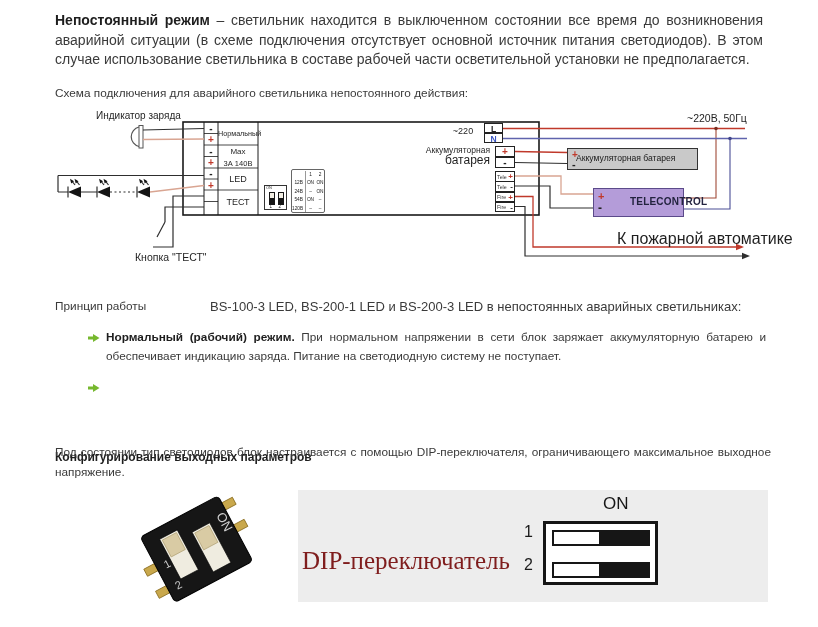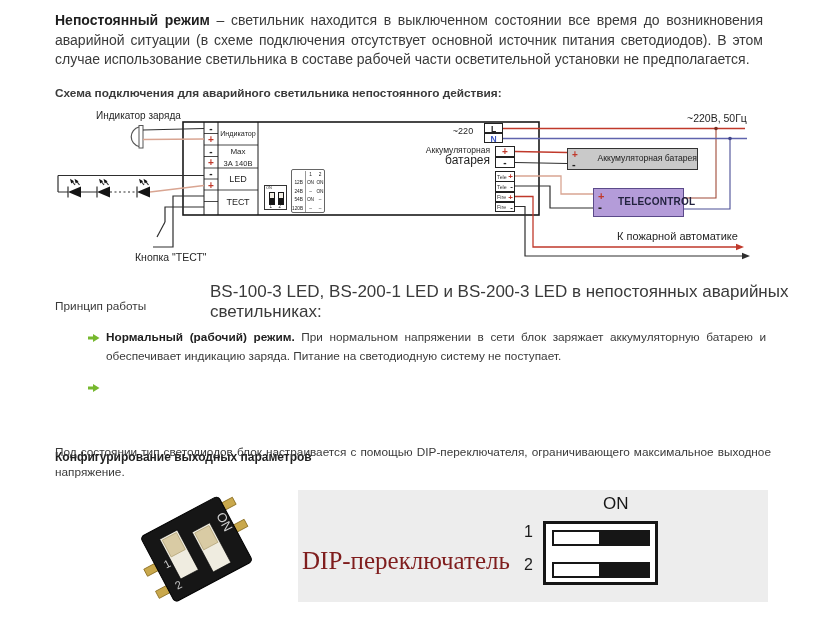--- a/index.html
+++ b/index.html
@@ -27,23 +27,23 @@
   .lsign{left:204px;width:14px;text-align:center;font-size:10px;font-weight:bold;line-height:11px;}
   .minus{color:#222;}.plus{color:var(--red);}
   .slab{left:218px;width:40px;text-align:center;}
   .lnbox{left:484px;width:19px;height:10px;border:1px solid #222;background:#fff;font-size:8.5px;font-weight:bold;text-align:center;line-height:10px;box-sizing:border-box;}
   .term{left:495px;width:20px;border:1px solid #222;background:#fff;display:flex;align-items:center;box-sizing:border-box;}
   .term .lab{font-size:5.3px;color:#333;flex:1;padding-left:1px;}
   .term .sg{font-size:8px;font-weight:bold;padding-right:1px;}
   .term.center{justify-content:center;}
   .term.center .sg{font-size:10px;padding:0;}
   .battbox{left:567px;top:43px;width:131px;height:22px;background:var(--grayfill);border:1.5px solid #333;box-sizing:border-box;}
-  .battbox .blabel{display:block;text-align:right;font-size:8.6px;line-height:19px;padding-left:20px;color:#1b1b1b;white-space:nowrap;}
+  .battbox .blabel{display:block;text-align:left;font-size:8.6px;line-height:19px;padding-left:8px;color:#1b1b1b;white-space:nowrap;}
   .telebox{left:593px;top:83px;width:91px;height:29px;background:var(--purple);border:1.4px solid var(--purpleb);box-sizing:border-box;}
-  .telebox .blabel{display:block;text-align:center;font-size:10px;font-weight:600;letter-spacing:.2px;line-height:26px;padding-left:24px;color:#23233f;white-space:nowrap;}
+  .telebox .blabel{display:block;text-align:center;font-size:10px;font-weight:600;letter-spacing:.2px;line-height:26px;padding-left:14px;color:#23233f;white-space:nowrap;margin-left:22px;}
   .pm-p{position:absolute;left:4px;top:0;font-size:10px;font-weight:bold;color:var(--red);}
   .pm-m{position:absolute;left:4px;top:9px;font-size:11px;font-weight:bold;color:#222;}
   .minidip{left:264px;top:80px;width:23px;height:25px;border:1px solid #333;background:#fff;box-sizing:border-box;}
   .minidip .mon{position:absolute;left:1px;top:0;font-size:4px;color:#333;line-height:4px;}
   .minidip .slot{position:absolute;width:6.5px;height:13px;background:#161616;top:5.5px;}
   .minidip .knob{position:absolute;width:4.5px;height:5px;background:#f3efe4;top:6.5px;}
   .minidip .dg{position:absolute;top:18px;font-size:4.5px;color:#222;line-height:5px;}
   .vtable{left:291px;top:64px;width:34px;height:44px;border:1px solid #666;border-radius:2px;background:#fff;box-sizing:border-box;}
   .vtable .vline{position:absolute;left:12.5px;top:1px;height:41px;width:0;border-left:1px solid #999;}
   .tc{position:absolute;font-size:4.8px;line-height:6px;color:#222;}
@@ -60,21 +60,21 @@
   .slotbar .kn{position:absolute;left:2px;top:2px;width:45px;height:12px;background:#fff;}
   .garrow{position:absolute;}
 </style>
 </head>
 <body>
 
 <div class="page">
 
   <p class="abs intro" style="left:55px;top:11px;width:708px;margin:0;"><b>Непостоянный режим</b><span> – светильник находится в выключенном состоянии все время до возникновения аварийной ситуации (в схеме подключения отсутствует основной источник питания светодиодов). В этом случае использование светильника в составе рабочей части осветительной установки не предполагается.</span></p>
 
-  <p class="abs cap" style="left:55px;top:86px;margin:0;font-weight:bold;">Схема подключения для аварийного светильника непостоянного действия:</p>
+  <p class="abs cap" style="left:55px;top:86px;margin:0;">Схема подключения для аварийного светильника непостоянного действия:</p>
 
   <div class="abs diagram">
     <svg width="818" height="178" viewBox="0 0 818 178">
 
       <rect x="183" y="17" width="356" height="93" class="ln" stroke-width="1.6"></rect>
       <path d="M204 17 V110 M218 17 V110 M258 17 V110" class="ln" stroke-width="1"></path>
       <path d="M204 28.5 H218 M204 51.5 H218 M204 74 H218 M204 96.5 H218" class="ln" stroke-width="0.8"></path>
       <path d="M204 40 H258 M204 63 H258 M204 85 H258" class="ln" stroke-width="0.8"></path>
 
       <g>
@@ -140,21 +140,21 @@
     <div class="dtxt" style="left:96px;top:5px;font-size:10px;">Индикатор заряда</div>
     <div class="dtxt" style="left:135px;top:146px;font-size:10.5px;">Кнопка "ТЕСТ"</div>
 
     <div class="dtxt lsign minus" style="top:18px;">-</div>
     <div class="dtxt lsign plus" style="top:29px;">+</div>
     <div class="dtxt lsign minus" style="top:41px;">-</div>
     <div class="dtxt lsign plus" style="top:52px;">+</div>
     <div class="dtxt lsign minus" style="top:63px;">-</div>
     <div class="dtxt lsign plus" style="top:75px;">+</div>
 
-    <div class="dtxt slab" style="top:24px;font-size:7.2px;">Индикатор</div>
+    <div class="dtxt slab" style="top:24px;font-size:7.2px;">Нормальный</div>
     <div class="dtxt slab" style="top:42px;font-size:8px;">Max</div>
     <div class="dtxt slab" style="top:53.5px;font-size:7.5px;">3А 140В</div>
     <div class="dtxt slab" style="top:69px;font-size:9px;">LED</div>
     <div class="dtxt slab" style="top:92px;font-size:9px;">ТЕСТ</div>
 
     <div class="abs minidip">
       <span class="mon">ON</span>
       <span class="slot" style="left:3.5px;"></span>
       <span class="knob" style="left:4.5px;"></span>
       <span class="slot" style="left:12.5px;"></span>
@@ -216,25 +216,25 @@
       <span class="pm-m">-</span>
       <span class="blabel">Аккумуляторная батарея</span>
     </div>
     <div class="abs telebox">
       <span class="pm-p" style="top:1px;font-size:11px;">+</span>
       <span class="pm-m" style="top:12px;font-size:12px;">-</span>
       <span class="blabel">TELECONTROL</span>
     </div>
 
     <div class="dtxt" style="left:687px;top:7px;font-size:10.5px;">~220В, 50Гц</div>
-    <div class="dtxt" style="left:617px;top:125px;font-size:11px;">К пожарной автоматике</div>
+    <div class="dtxt" style="left:617px;top:125px;font-size:16px;">К пожарной автоматике</div>
   </div>
 
   <div class="abs" style="left:55px;top:299px;font-size:11.8px;">Принцип работы</div>
-  <div class="abs" style="left:210px;top:282px;font-size:17px;">BS-100-3 LED, BS-200-1 LED и BS-200-3 LED в непостоянных аварийных светильниках:</div>
+  <div class="abs" style="left:210px;top:299px;font-size:13px;">BS-100-3 LED, BS-200-1 LED и BS-200-3 LED в непостоянных аварийных светильниках:</div>
 
   <svg class="garrow" style="left:88px;top:333px;" width="12" height="10" viewBox="0 0 12 10">
       <path d="M0 3.5 H5 V1 L11.5 5 L5 9 V6.5 H0 Z" fill="var(--green)"></path>
     </svg>
   <p class="abs bullet-text" style="left:106px;top:328px;width:660px;margin:0;"><b>Нормальный (рабочий) режим.</b><span> При нормальном напряжении в сети блок заряжает аккумуляторную батарею и обеспечивает индикацию заряда. Питание на светодиодную систему не поступает.</span></p>
 
   <svg class="garrow" style="left:88px;top:383px;" width="12" height="10" viewBox="0 0 12 10">
       <path d="M0 3.5 H5 V1 L11.5 5 L5 9 V6.5 H0 Z" fill="var(--green)"></path>
     </svg>
 

